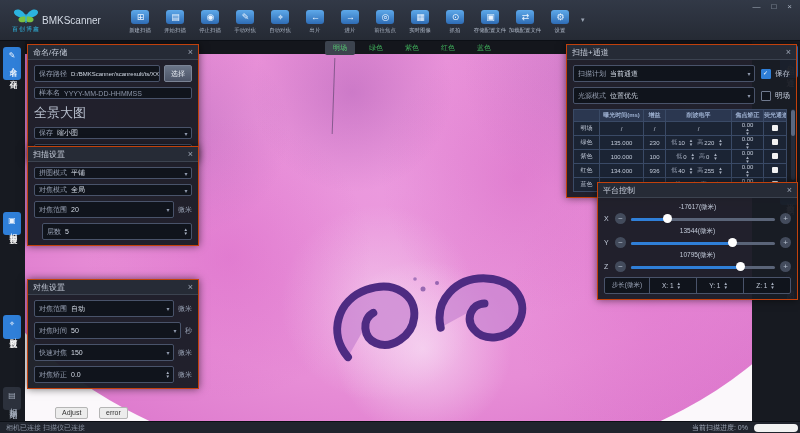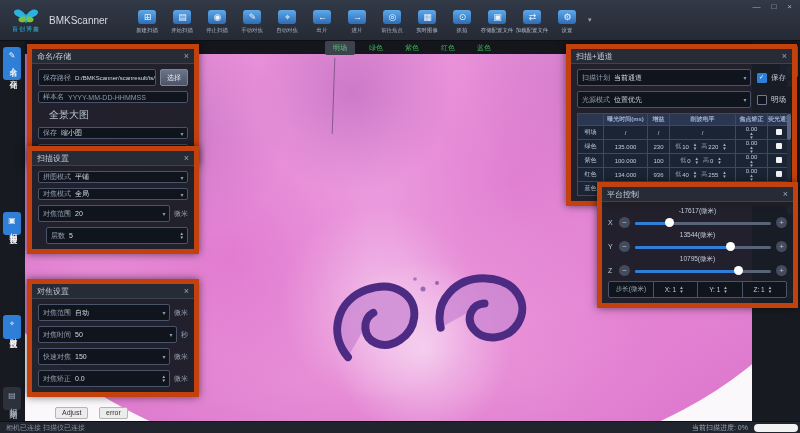--- a/index.html
+++ b/index.html
@@ -2,21 +2,21 @@
 <html><head>
 <meta charset="utf-8">
 <style>
   html,body{margin:0;padding:0;}
   body{width:800px;height:433px;position:relative;overflow:hidden;background:#14161c;
        font-family:"Liberation Sans","DejaVu Sans",sans-serif;color:#c9d1de;}
   
   .toolbar{position:absolute;left:0;top:0;width:800px;height:40px;
            background:linear-gradient(#323947,#252a34);border-bottom:1px solid #0c0f15;
            display:flex;align-items:center;z-index:20;}
-  .logo{display:flex;align-items:center;gap:7px;padding:0 8px 0 12px;}
+  .logo{display:flex;align-items:center;gap:0;padding:0 8px 0 12px;}
   .logo-stack{display:flex;flex-direction:column;align-items:center;line-height:7px;}
   .logo-cn{font-size:6px;color:#2fb4de;letter-spacing:1px;}
   .app-name{font-size:10px;color:#d4dbe6;margin-left:2px;}
   .tb-items{display:flex;margin-left:14px;}
   .tb-btn{width:35px;display:flex;flex-direction:column;align-items:center;gap:2px;padding-top:4px;cursor:pointer;}
   .tb-ico{width:18px;height:14px;border-radius:3px;background:linear-gradient(#5ea9ea,#2e6cb5);
           color:#eaf4ff;font-size:9px;line-height:14px;text-align:center;}
   .tb-label{font-size:6px;color:#aeb7c6;white-space:nowrap;transform:scale(.9);}
   .more-caret{font-size:7px;color:#9aa3b2;margin-left:3px;cursor:pointer;}
   .win-controls{position:absolute;right:8px;top:2px;display:flex;gap:11px;font-size:8px;color:#aab3c0;}
@@ -48,38 +48,38 @@
       radial-gradient(circle at 78% 70%, rgba(219,98,199,.30), transparent 18%),
       radial-gradient(circle at 25% 40%, rgba(120,55,150,.22), transparent 14%),
       radial-gradient(circle at 70% 30%, rgba(120,55,150,.18), transparent 16%),
       radial-gradient(circle at 52% 78%, rgba(250,231,248,.65), transparent 14%),
       radial-gradient(circle at 47% 70%, rgba(247,222,244,.55), transparent 16%);}
   .scratch{position:absolute;left:308px;top:4px;width:1px;height:76px;background:rgba(70,55,90,.55);transform:rotate(2deg);}
   .swirls{position:absolute;left:300px;top:215px;}
   .overlay-btn{position:absolute;bottom:2px;font-size:7px;background:#ececec;color:#333;
                border:1px solid #b5b5b5;border-radius:2px;padding:1px 6px;cursor:pointer;line-height:8px;}
   
-  .panel{position:absolute;background:rgba(25,28,36,.96);border:5px solid #c2410c;
+  .panel{position:absolute;background:rgba(25,28,36,.96);border:1px solid #c2410c;
          box-shadow:0 0 8px rgba(0,0,0,.55);z-index:15;box-sizing:border-box;}
   .p-title{height:14px;display:flex;align-items:center;justify-content:space-between;padding:0 5px;
            background:#262b36;border-bottom:1px solid #3c4350;font-size:8px;color:#c7cedb;}
   .p-close{color:#9aa3b2;font-size:9px;cursor:pointer;line-height:9px;}
   .p-body{padding:5px 6px;display:flex;flex-direction:column;gap:5px;}
   .row{display:flex;align-items:center;}
   .field{display:flex;align-items:center;height:15px;border:1px solid #49536a;border-radius:2px;
          background:#10141c;font-size:7px;flex:1;min-width:0;cursor:pointer;}
   .f-label{color:#98a1b4;padding:0 4px;white-space:nowrap;}
   .f-value{color:#d3dae6;flex:1;white-space:nowrap;overflow:hidden;}
   .chev{width:10px;text-align:center;color:#8f99ac;font-size:6px;}
   .chev::before{content:"▾";}
   .stepper{display:flex;flex-direction:column;line-height:3.5px;font-size:4.5px;color:#aab3c3;padding:0 3px;cursor:pointer;}
   .stepper::before{content:"▲";}
   .stepper::after{content:"▼";}
   .unit{font-size:7px;color:#98a1b4;margin-left:4px;white-space:nowrap;}
-  .sect{font-size:10px;color:#b9c1cf;margin-left:11px;}
+  .sect{font-size:13px;color:#b9c1cf;}
   .cb{width:8px;height:8px;border:1px solid #707a8e;border-radius:1px;background:#10141c;display:inline-block;cursor:pointer;}
   .cb.checked{background:#2f7fd8;border-color:#2f7fd8;position:relative;}
   .cb.checked::after{content:"✓";position:absolute;left:1px;top:-1px;font-size:6px;color:#fff;}
   .cb-label{font-size:7.5px;color:#c3cbda;margin-left:4px;}
   .btn{height:15px;background:linear-gradient(#6b7588,#4c5467);border:1px solid #7b8496;border-radius:2px;
        color:#e9edf4;font-size:7px;padding:0 6px;margin-left:4px;display:flex;align-items:center;cursor:pointer;}
   
   table.ch{width:213px;border-collapse:collapse;table-layout:fixed;background:#1b2434;}
   table.ch th,table.ch td{border:1px solid #3a4a66;font-size:6px;text-align:center;padding:0;height:12px;color:#c3cbda;overflow:hidden;white-space:nowrap;}
   table.ch thead th{background:#2b3750;color:#9db0d0;height:11px;}

